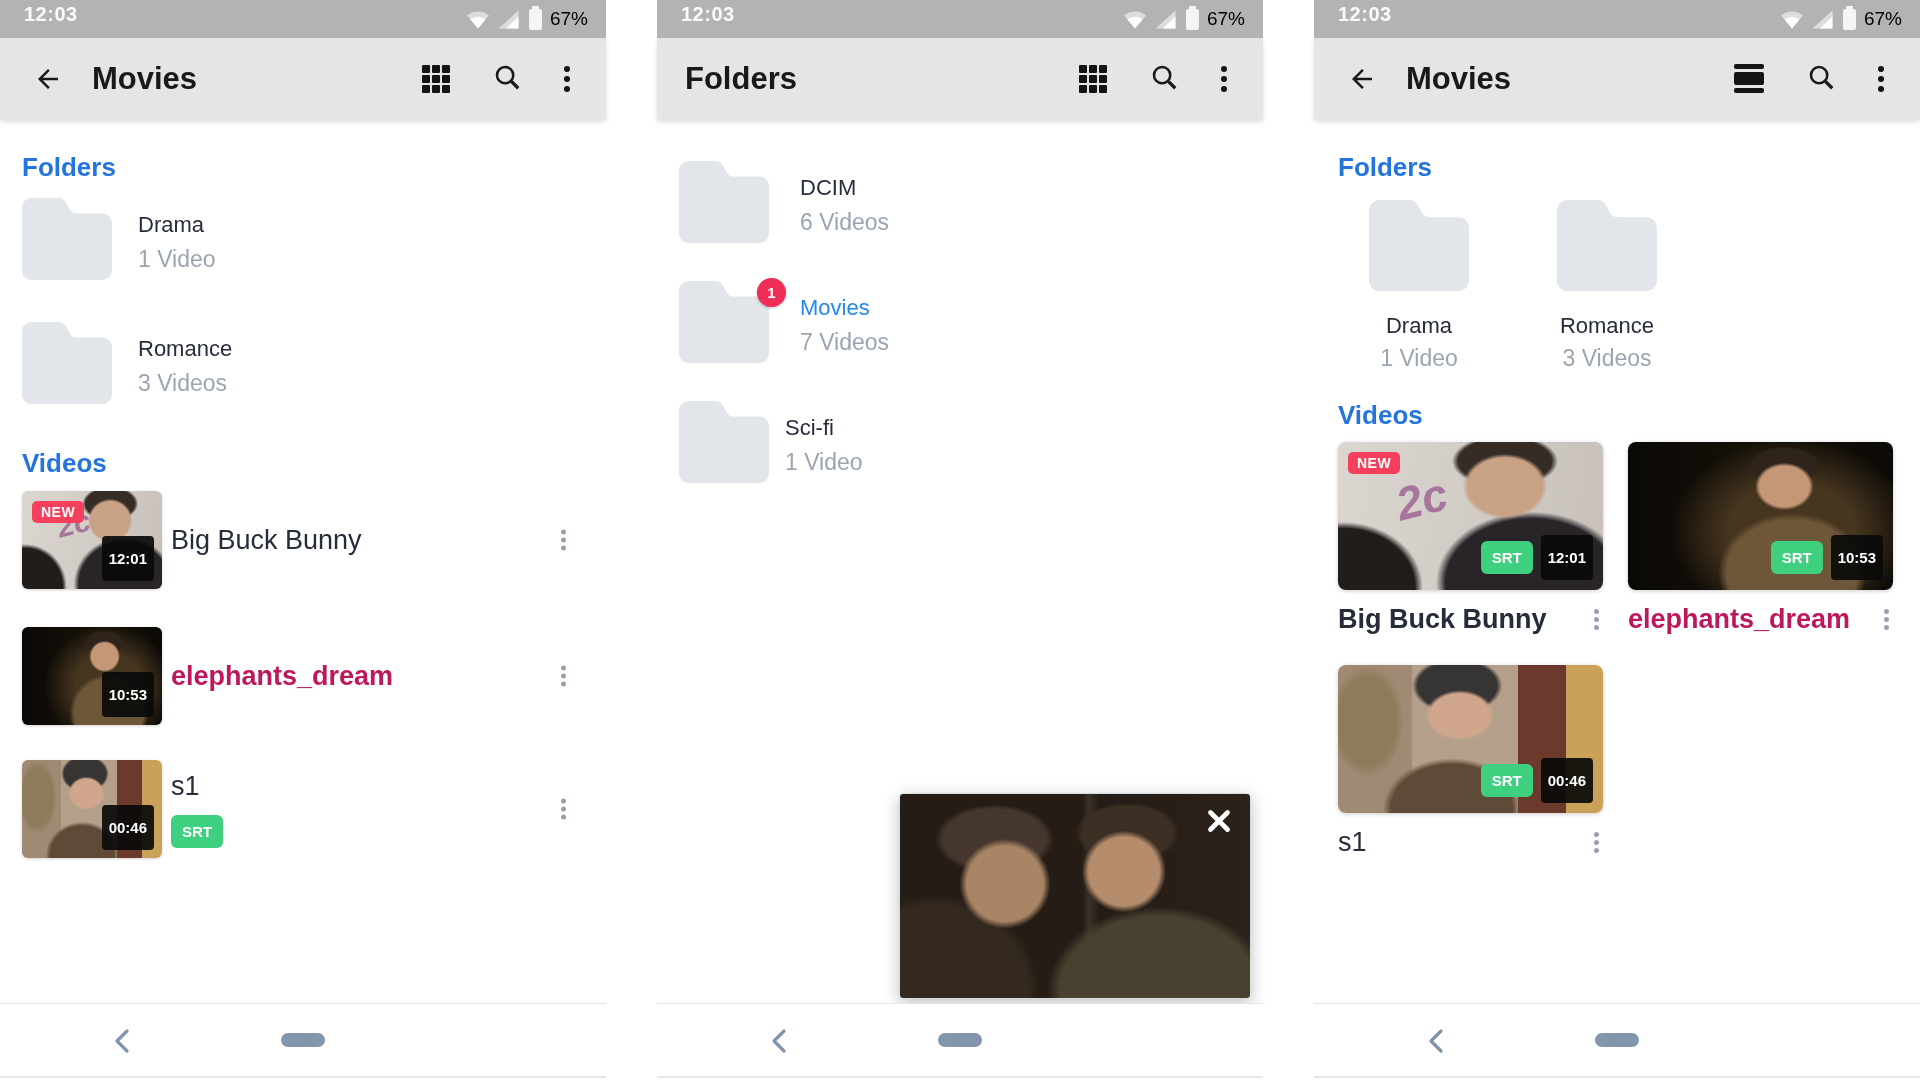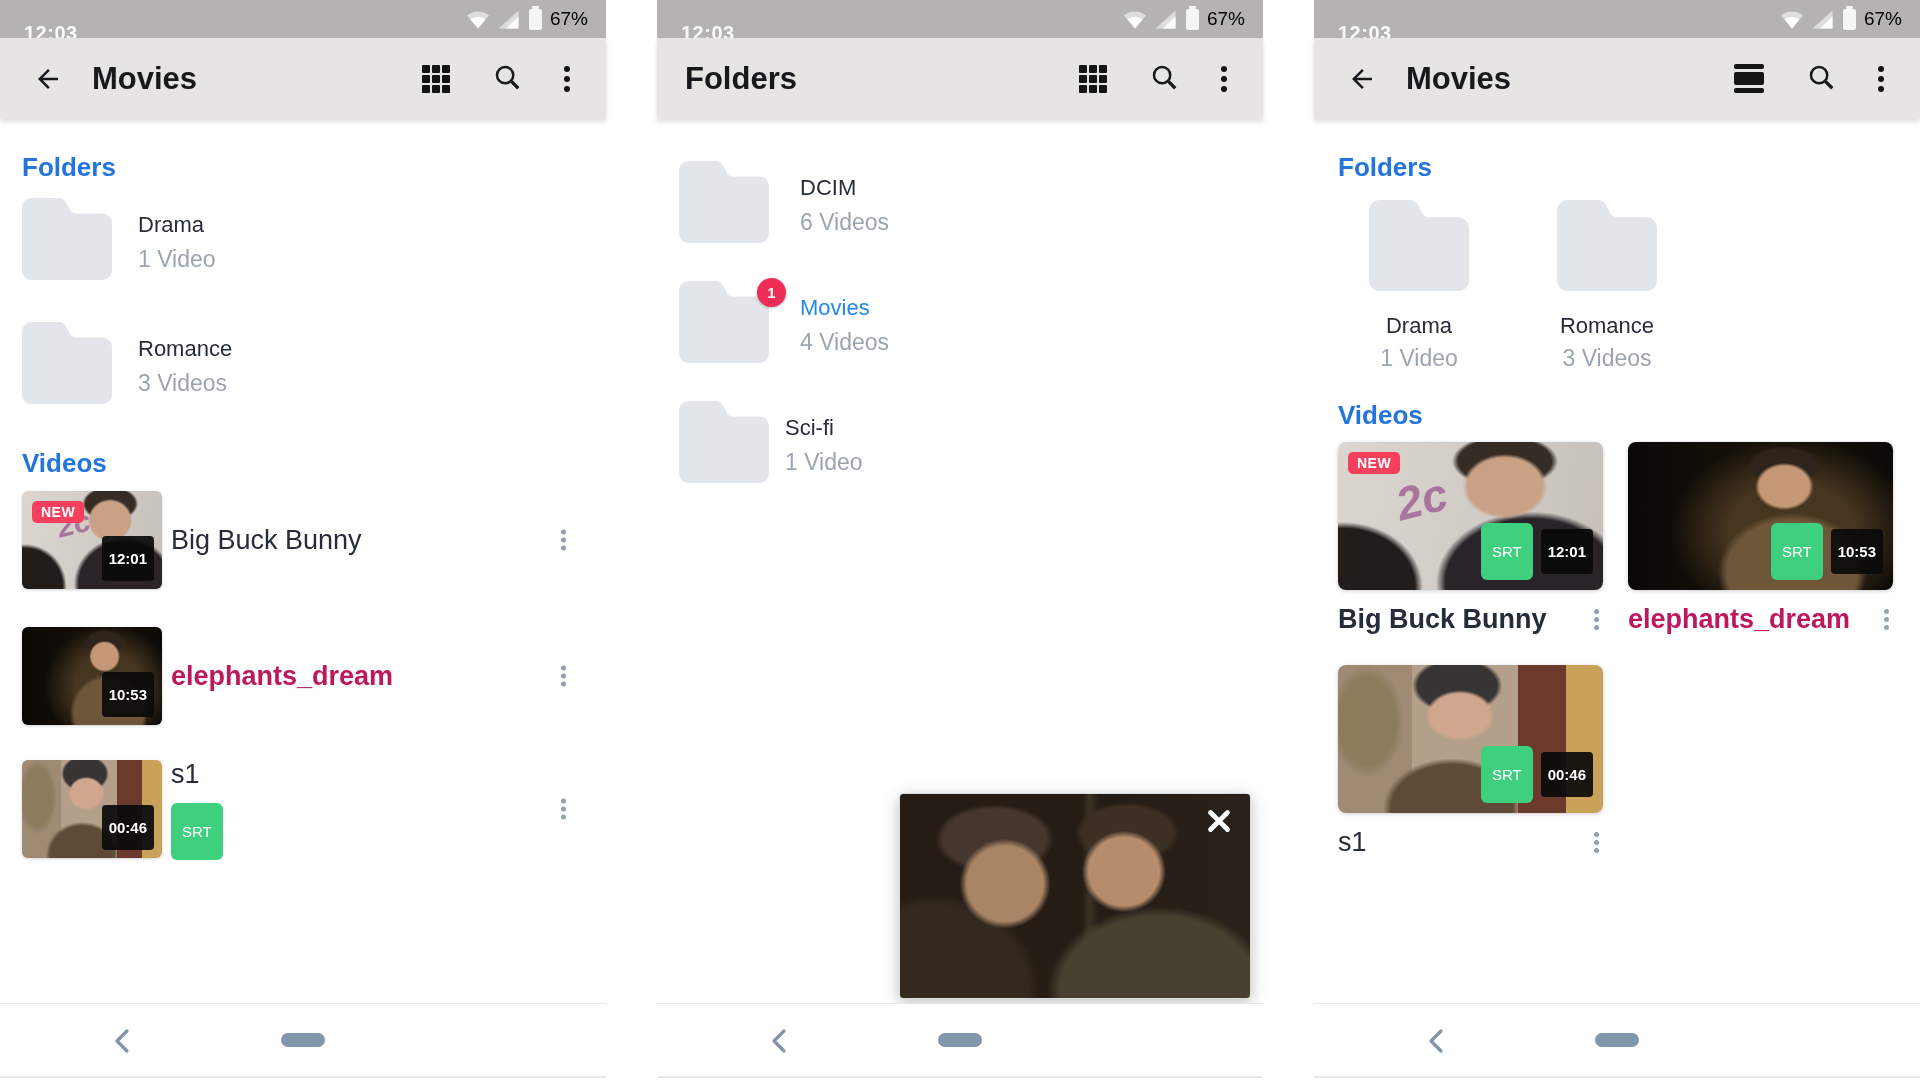--- a/index.html
+++ b/index.html
@@ -4,21 +4,21 @@
 <style>
   html,body{margin:0;padding:0;}
   body{width:1920px;height:1080px;background:#ffffff;position:relative;overflow:hidden;
        font-family:"Liberation Sans", sans-serif;-webkit-font-smoothing:antialiased;}
   .abs{position:absolute;}
   .panel{position:absolute;top:0;width:606px;height:1080px;background:#fff;}
   .bottom-edge{position:absolute;left:0;right:0;top:1076px;height:2px;background:#e6e6e6;}
 
   
   .statusbar{position:absolute;top:0;left:0;right:0;height:38px;background:#b4b3b2;}
-  .time{position:absolute;left:24px;top:22px;font-size:20px;font-weight:700;color:#fafafa;letter-spacing:.5px;}
+  .time{position:absolute;left:24px;top:3px;font-size:20px;font-weight:700;color:#fafafa;letter-spacing:.5px;}
   .sicons{position:absolute;right:18px;top:0;height:38px;display:flex;align-items:center;gap:8px;}
   .battery{width:13px;height:21px;background:#f5f5f4;border-radius:2.5px;position:relative;margin-left:2px;}
   .battery::before{content:"";position:absolute;top:-3px;left:3px;width:7px;height:3px;background:#f5f5f4;border-radius:1px;}
   .batt-pct{font-size:19px;color:#000000;}
 
   
   .toolbar{position:absolute;top:38px;left:0;right:0;height:81px;background:#e7e5e4;
            box-shadow:0 3px 5px rgba(0,0,0,.13);z-index:6;}
   .backbtn{position:absolute;left:33px;top:26px;cursor:pointer;}
   .ttl{position:absolute;left:92px;top:23px;font-size:31px;font-weight:600;color:#17191c;}
@@ -50,21 +50,21 @@
          justify-content:center;align-items:flex-start;gap:13px;}
   .vtitle{font-size:27px;color:#262c3a;}
   .vtitle.link{color:#be185d;font-weight:600;}
   .kebab{position:absolute;right:0;top:50%;transform:translateY(-50%);display:flex;flex-direction:column;gap:3px;cursor:pointer;padding:4px;}
   .kebab i{width:5px;height:5px;border-radius:50%;background:#95a0ae;}
 
   .badge-new{position:absolute;top:10px;left:10px;background:#f53f5c;color:#fff;font-size:14px;
              font-weight:700;padding:3px 9px;border-radius:5px;letter-spacing:.5px;}
   .dur{background:rgba(10,10,10,.92);color:#fff;font-size:15px;font-weight:700;padding:14px 7px;border-radius:4px;}
   .dur.corner{position:absolute;bottom:8px;right:8px;}
-  .srt-chip{background:#3ecf7f;color:#fff;font-size:15px;font-weight:400;padding:20px 11px;border-radius:6px;display:inline-block;}
+  .srt-chip{background:#3ecf7f;color:#fff;font-size:15px;font-weight:700;padding:8px 11px;border-radius:6px;display:inline-block;}
   .thumb-badges{position:absolute;bottom:10px;right:10px;display:flex;align-items:center;gap:8px;}
 
   
   .gfolder{position:absolute;width:180px;text-align:center;cursor:pointer;}
   .gfolder .iname{margin-top:16px;}
   .gfolder .icount{margin-top:6px;}
   .card{position:absolute;width:265px;}
   .thumb3{position:relative;width:100%;height:148px;border-radius:8px;overflow:hidden;cursor:pointer;
           box-shadow:0 1px 4px rgba(0,0,0,.2);}
   .card-row{display:flex;justify-content:space-between;align-items:center;margin-top:14px;}
@@ -300,21 +300,21 @@
   </div>
 
   <div class="abs fwrap" style="left:21px;top:281px;cursor:pointer">
     <svg width="92" height="82" viewBox="0 0 90 82">
         <use href="#folder-path" fill="#e2e5e9"></use>
       </svg>
     <span class="count-badge">1</span>
   </div>
   <div class="abs" style="left:143px;top:295px">
     <div class="iname link">Movies</div>
-    <div class="icount">4 Videos</div>
+    <div class="icount">7 Videos</div>
   </div>
 
   <div class="abs" style="left:21px;top:401px;cursor:pointer">
     <svg width="92" height="82" viewBox="0 0 90 82">
         <use href="#folder-path" fill="#e2e5e9"></use>
       </svg>
   </div>
   <div class="abs" style="left:128px;top:415px">
     <div class="iname">Sci-fi</div>
     <div class="icount">1 Video</div>

